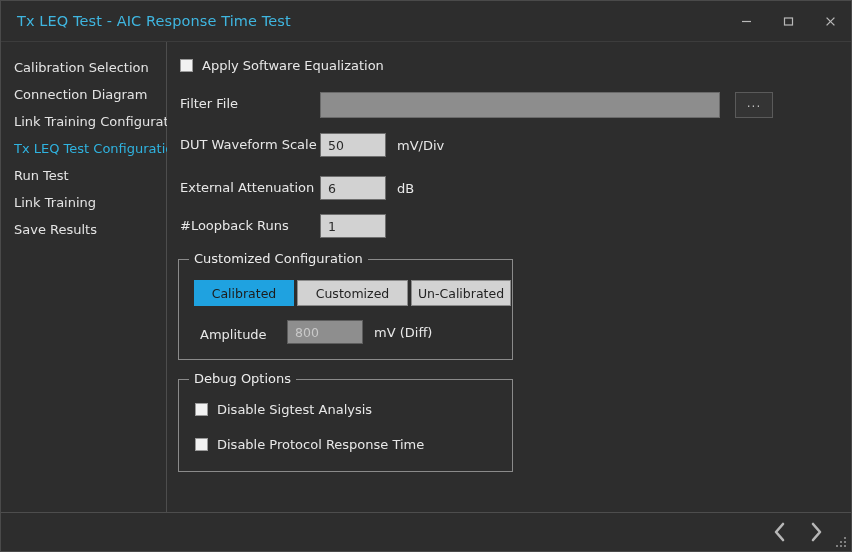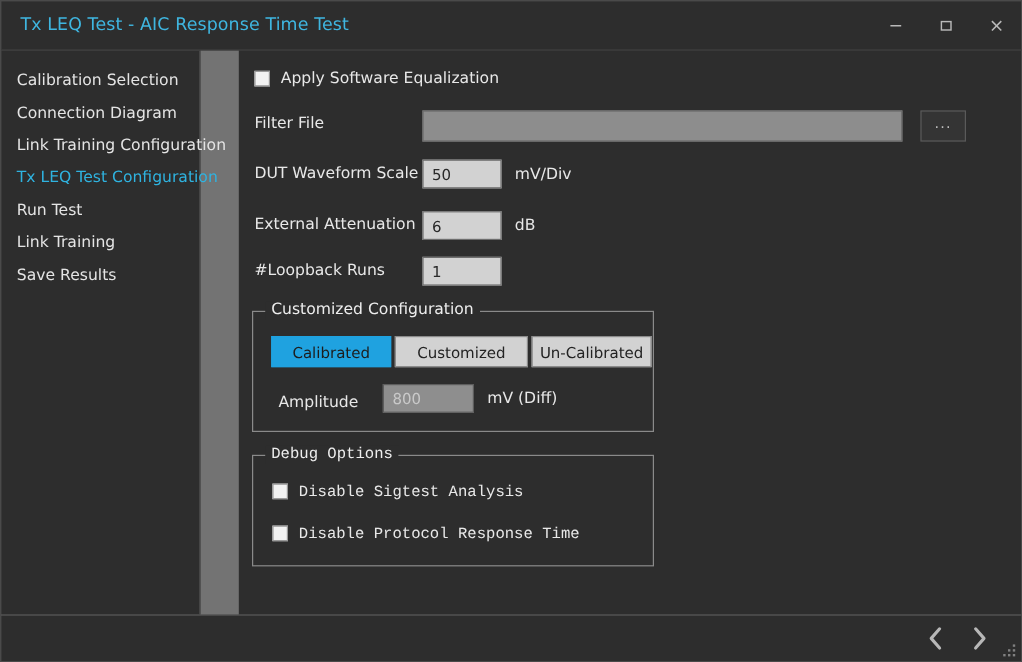--- a/index.html
+++ b/index.html
@@ -13,21 +13,21 @@
     overflow: hidden;
     font-family: "DejaVu Sans", "Liberation Sans", sans-serif;
     -webkit-font-smoothing: antialiased;
   }
 
   #app-window {
     position: absolute;
     left: 0; top: 0;
     width: 852px;
     height: 552px;
-    background: #737373;
+    background: #3b82f6;
     box-sizing: border-box;
     border: 1px solid #4a4a4a;
     display: flex;
     flex-direction: column;
   }
 
   
   #title-bar {
     height: 40px;
     min-height: 40px;
@@ -63,21 +63,20 @@
     cursor: default;
   }
   .win-btn svg { display: block; }
 
   
   #body-split {
     flex: 1;
     display: flex;
     min-height: 0;
     border-bottom: 1px solid #4d4d4d;
-    gap: 32px;
   }
 
   
   #sidebar {
     width: 166px;
     min-width: 166px;
     background: #2d2d2d;
     border-right: 1px solid #4d4d4d;
     padding-top: 12px;
     box-sizing: border-box;
@@ -330,21 +329,21 @@
 
         <div style="position:absolute; left:21px; top:64px;">
           <span class="lbl">Amplitude</span>
         </div>
         <div style="position:absolute; left:108px; top:60px; display:flex; align-items:center;">
           <input class="txt disabled" style="width: 76px;" type="text" disabled="" value="800">
           <span class="unit">mV (Diff)</span>
         </div>
       </div>
 
-      <div class="groupbox" style="left:11px; top:337px; width:335px; height:93px;font-family:Liberation Mono, monospace;">
+      <div class="groupbox" style="left:11px; top:337px; width:335px; height:93px;">
         <span class="gb-title">Debug Options</span>
 
         <div class="cbx-row" style="position:absolute; left:16px; top:22px;">
           <span class="cbx"></span>
           <span class="lbl">Disable Sigtest Analysis</span>
         </div>
 
         <div class="cbx-row" style="position:absolute; left:16px; top:57px;">
           <span class="cbx"></span>
           <span class="lbl">Disable Protocol Response Time</span>

